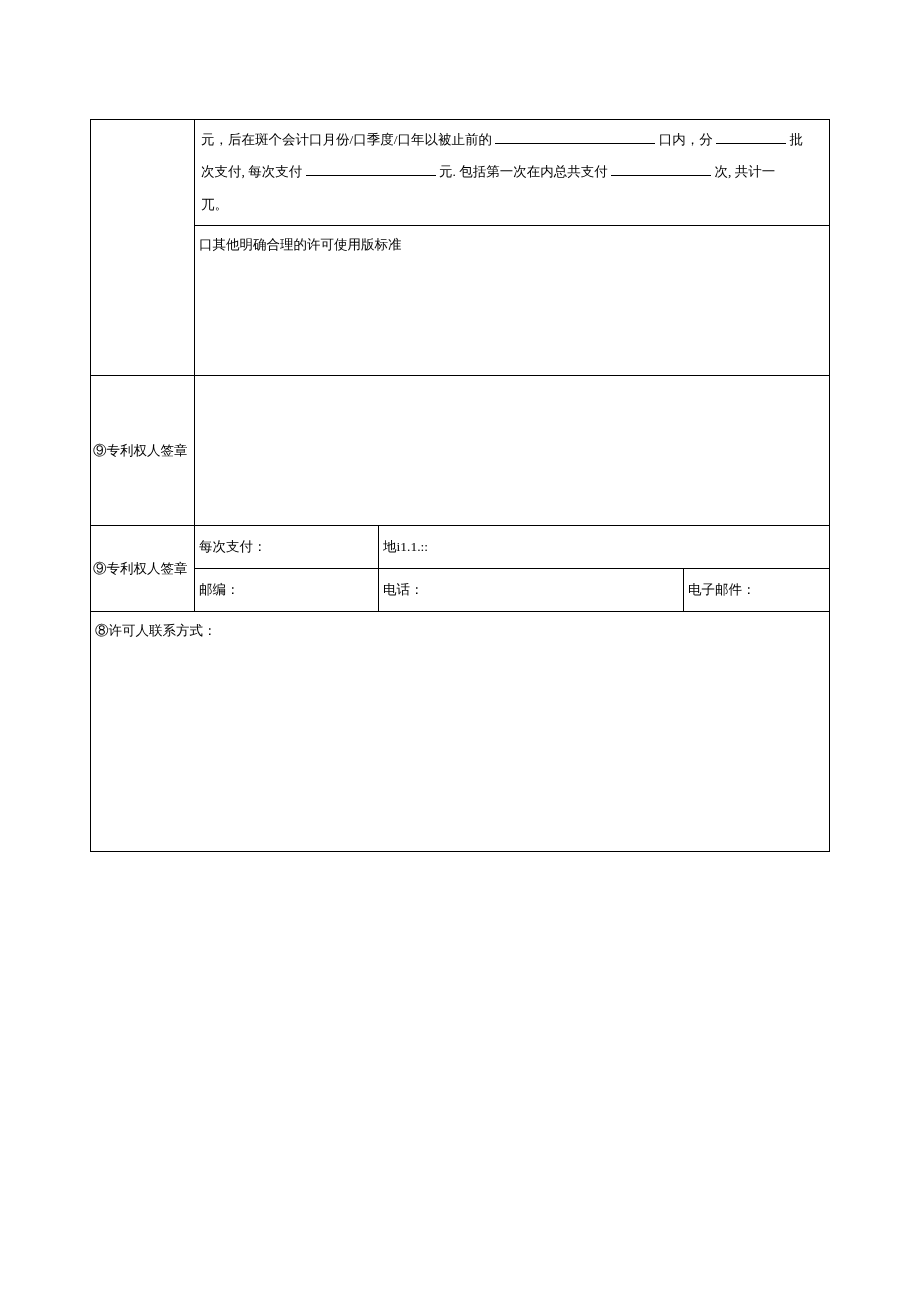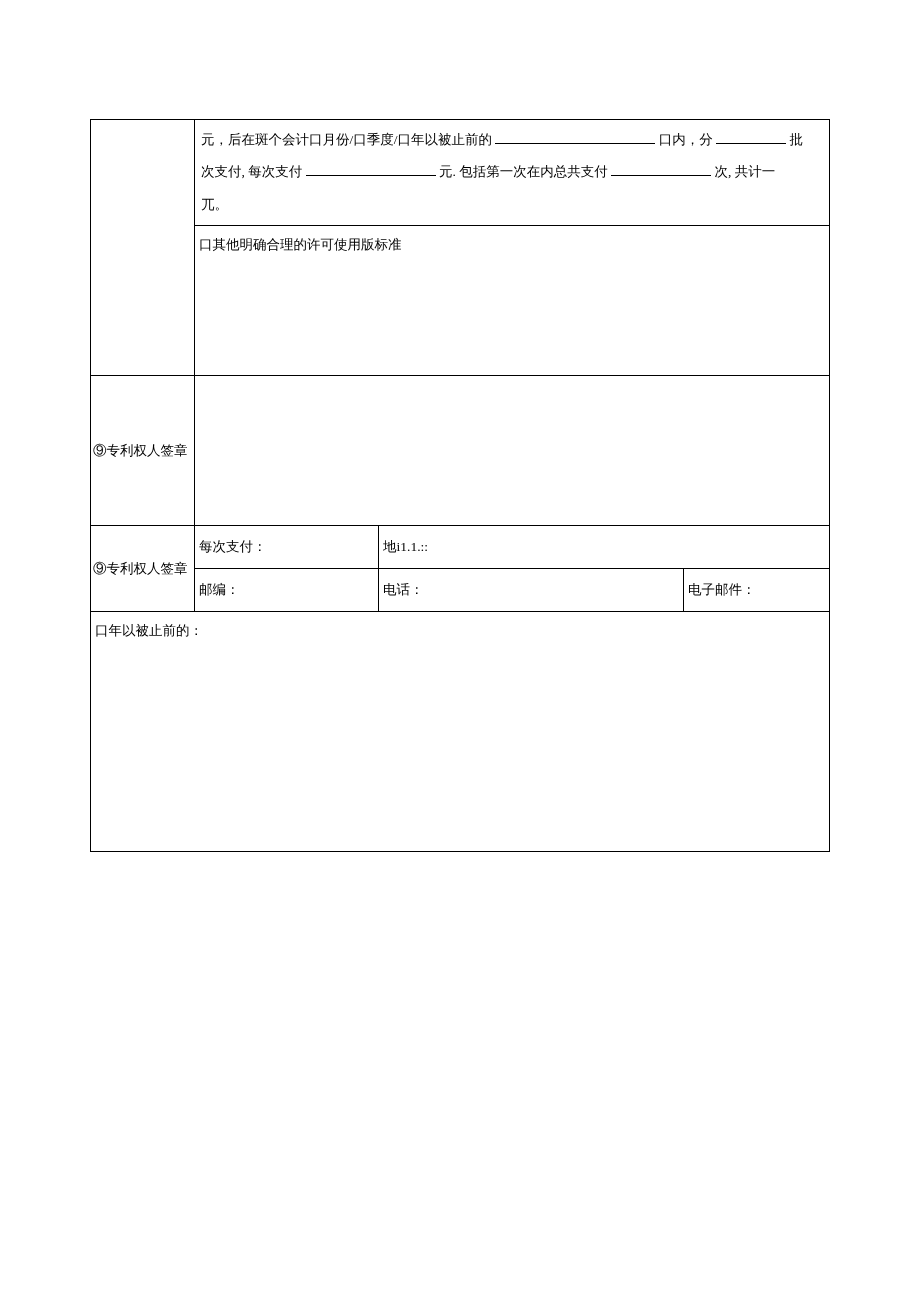--- a/index.html
+++ b/index.html
@@ -110,18 +110,18 @@
       <td class="contact-cell" colspan="2">
         <span>电话：</span>
       </td>
       <td class="contact-cell">
         <span>电子邮件：</span>
       </td>
     </tr>
 
     <tr>
       <td class="sig-cell" colspan="5">
-        <span>口年以被止前的：</span>
+        <span>⑧许可人联系方式：</span>
       </td>
     </tr>
   </tbody>
     </table>
 </div>
 
 </body></html>

